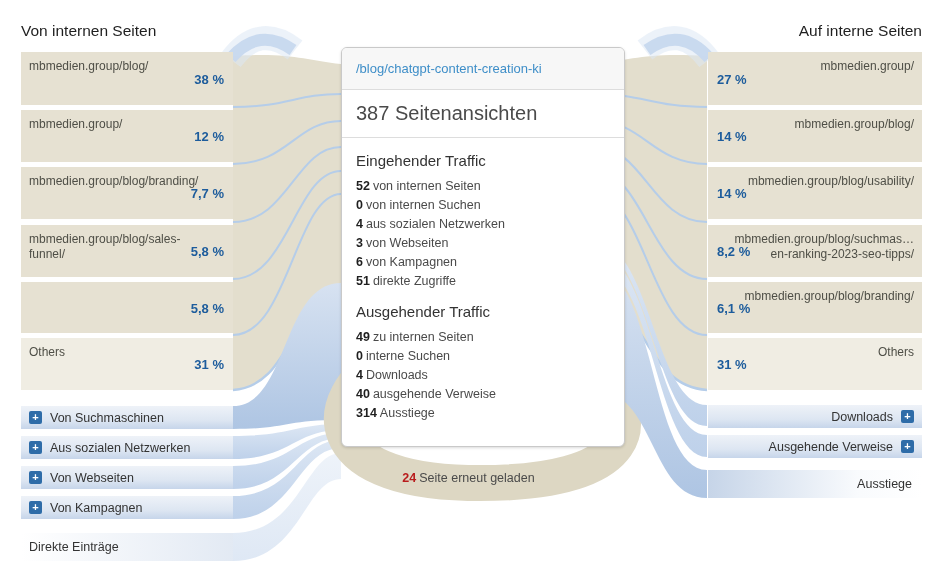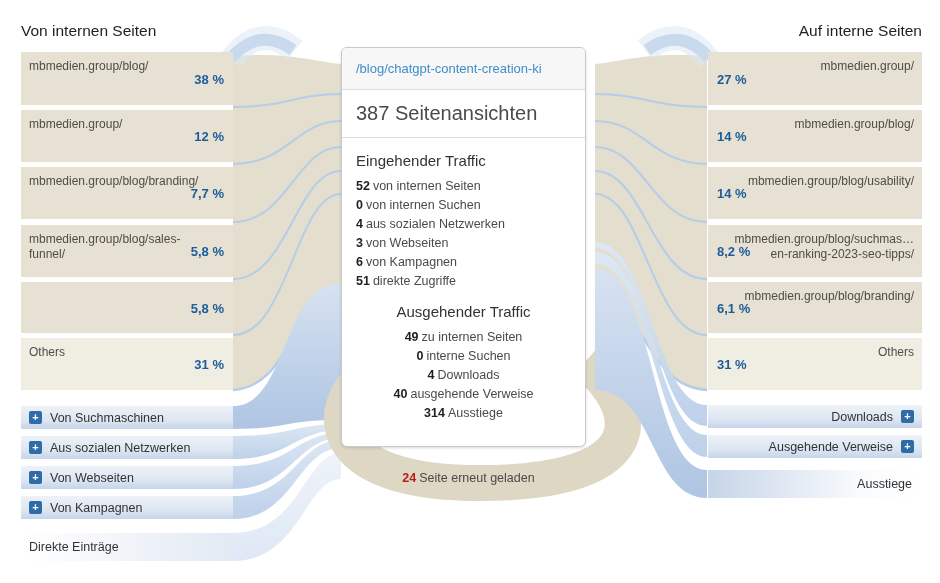--- a/index.html
+++ b/index.html
@@ -26,29 +26,29 @@
        font-size:12.5px;color:#333;box-sizing:border-box;padding:0 8px;}
   .bar.rside{width:214px;justify-content:flex-end;}
   .plus{display:inline-block;width:13px;height:13px;border-radius:2px;background:#2e6ca8;color:#fff;
         font-size:11px;font-weight:bold;line-height:13px;text-align:center;flex:0 0 auto;}
   .fadeband{position:absolute;z-index:1;display:flex;align-items:center;font-size:12.5px;color:#333;box-sizing:border-box;}
   #direct-band{left:21px;top:533px;width:212px;height:28px;padding-left:8px;
         background:linear-gradient(90deg,rgba(210,222,238,0) 0%,rgba(203,216,234,0.55) 100%);}
   #exits-band{left:708px;top:470px;width:214px;height:28px;justify-content:flex-end;padding-right:10px;
         background:linear-gradient(90deg,rgba(188,205,228,0.85) 0%,rgba(230,238,247,0.25) 70%,rgba(255,255,255,0) 100%);}
 
-  #panel{position:absolute;left:341px;top:47px;width:245px;height:400px;background:#fff;
+  #panel{position:absolute;left:341px;top:47px;width:284px;height:400px;background:#fff;
          border:1px solid #c9c9c9;border-radius:6px;box-shadow:0 1px 3px rgba(0,0,0,0.15);
          z-index:2;box-sizing:border-box;overflow:hidden;}
   #panel .purl{background:#f7f7f7;border-bottom:1px solid #ddd;padding:13px 14px;font-size:13px;color:#3e8ec8;cursor:pointer;}
   #panel .pviews{border-bottom:1px solid #ddd;padding:12px 14px;font-size:20px;color:#4a4a4a;}
   #panel .pbody{padding:10px 14px;}
   .ptitle{font-size:15px;color:#333;margin:4px 0 8px;}
   .ptitle.out{margin:12px 0 8px;}
-  .tsec.out{text-align:center;}
+  .tsec.out{text-align:left;}
   .trow{font-size:12.5px;line-height:19px;color:#4a4a4a;}
   .trow b{color:#1f1f1f;margin-right:3px;}
 
   #reload-note{position:absolute;left:341px;top:471px;width:255px;text-align:center;z-index:3;
                font-size:12.5px;color:#4a4a4a;}
   #reload-note b{color:#b91c1c;margin-right:3px;}
 </style>
 </head>
 <body>
 

